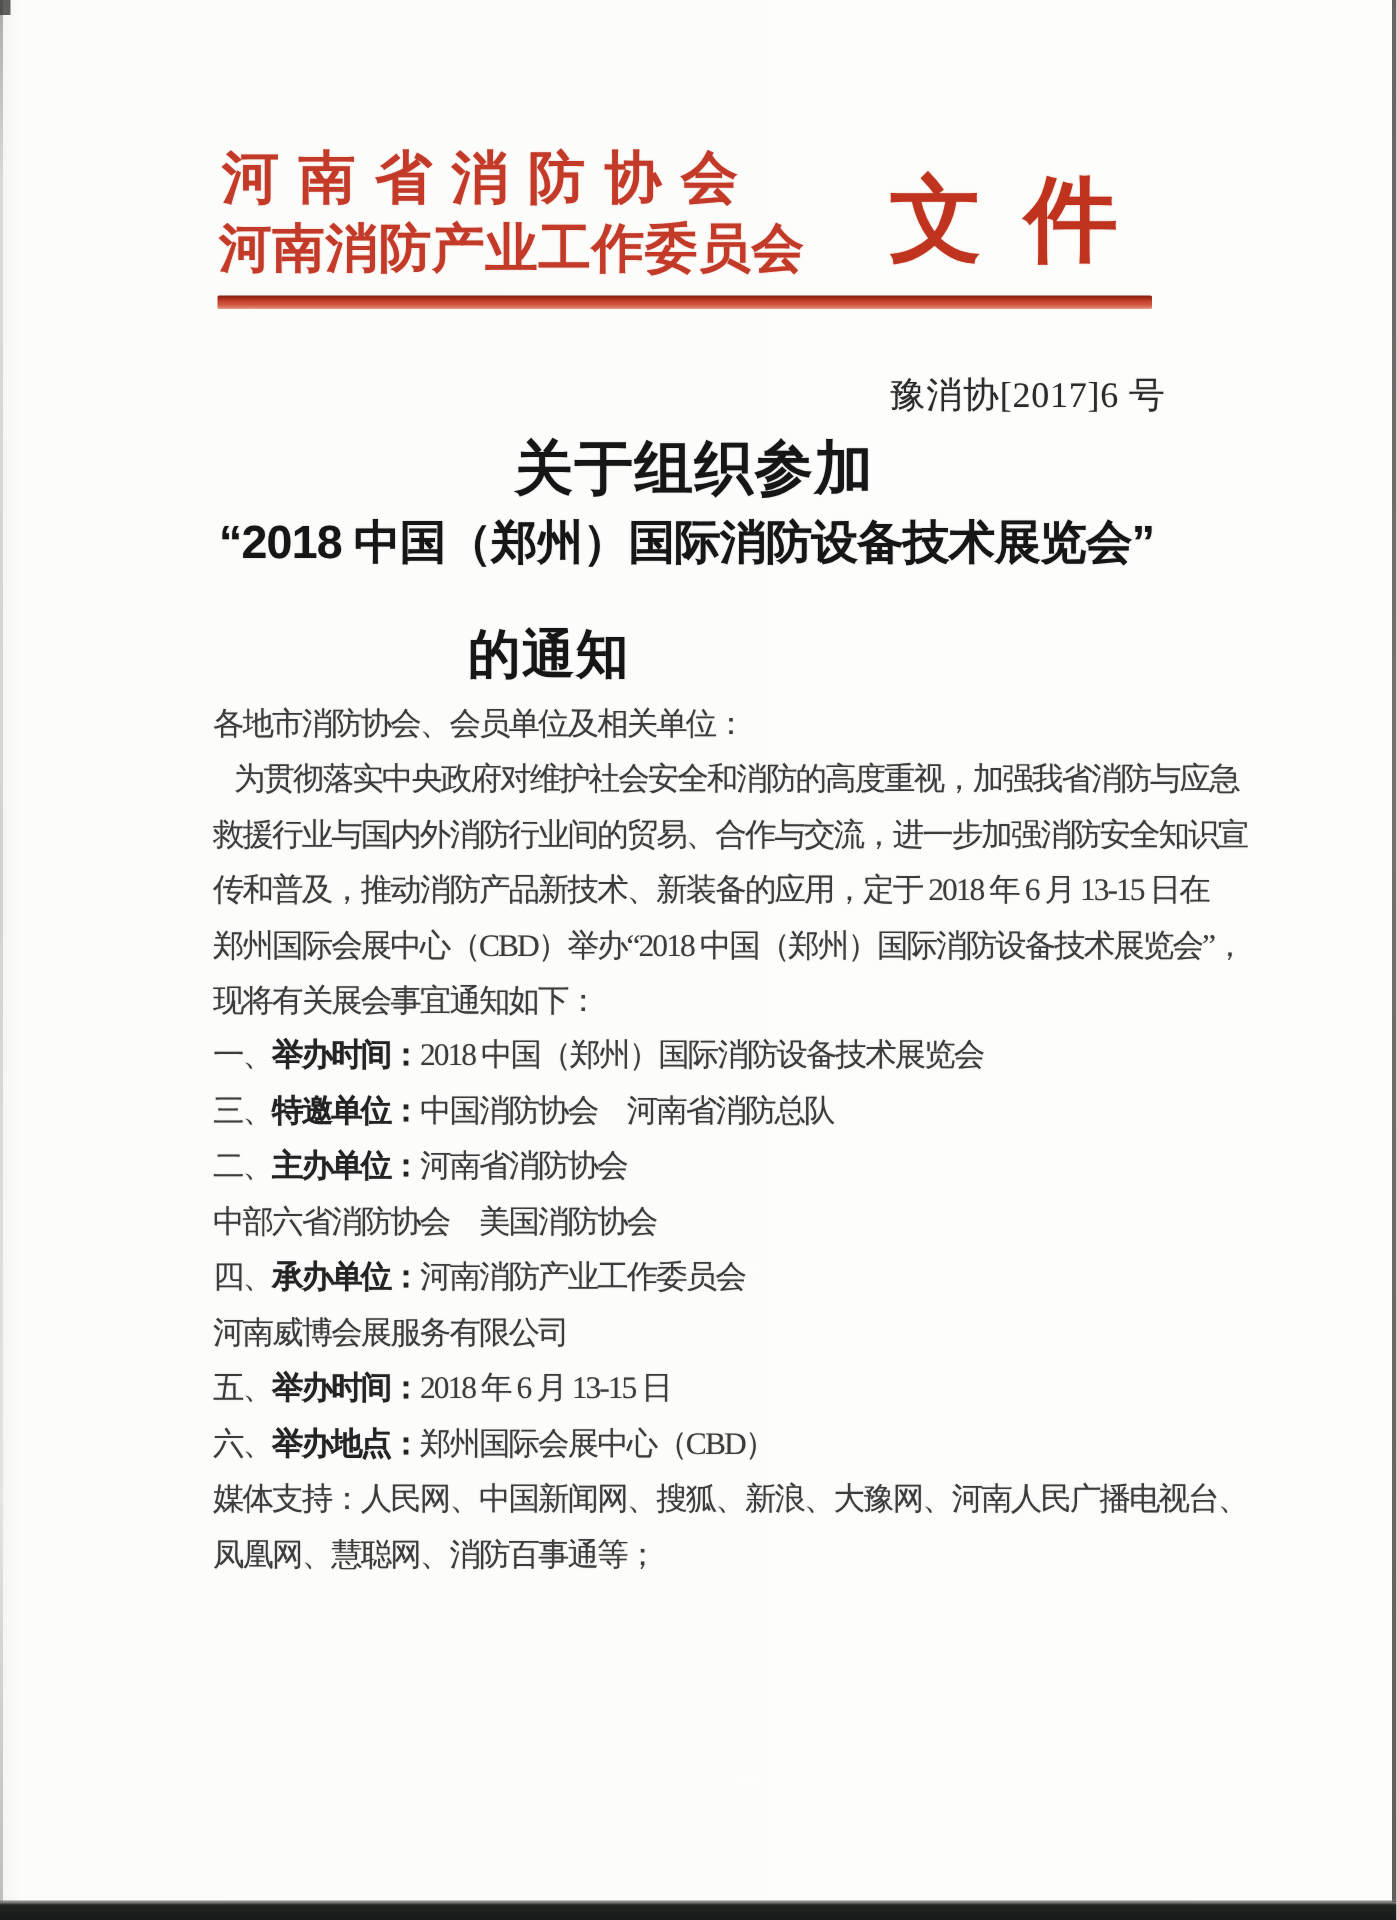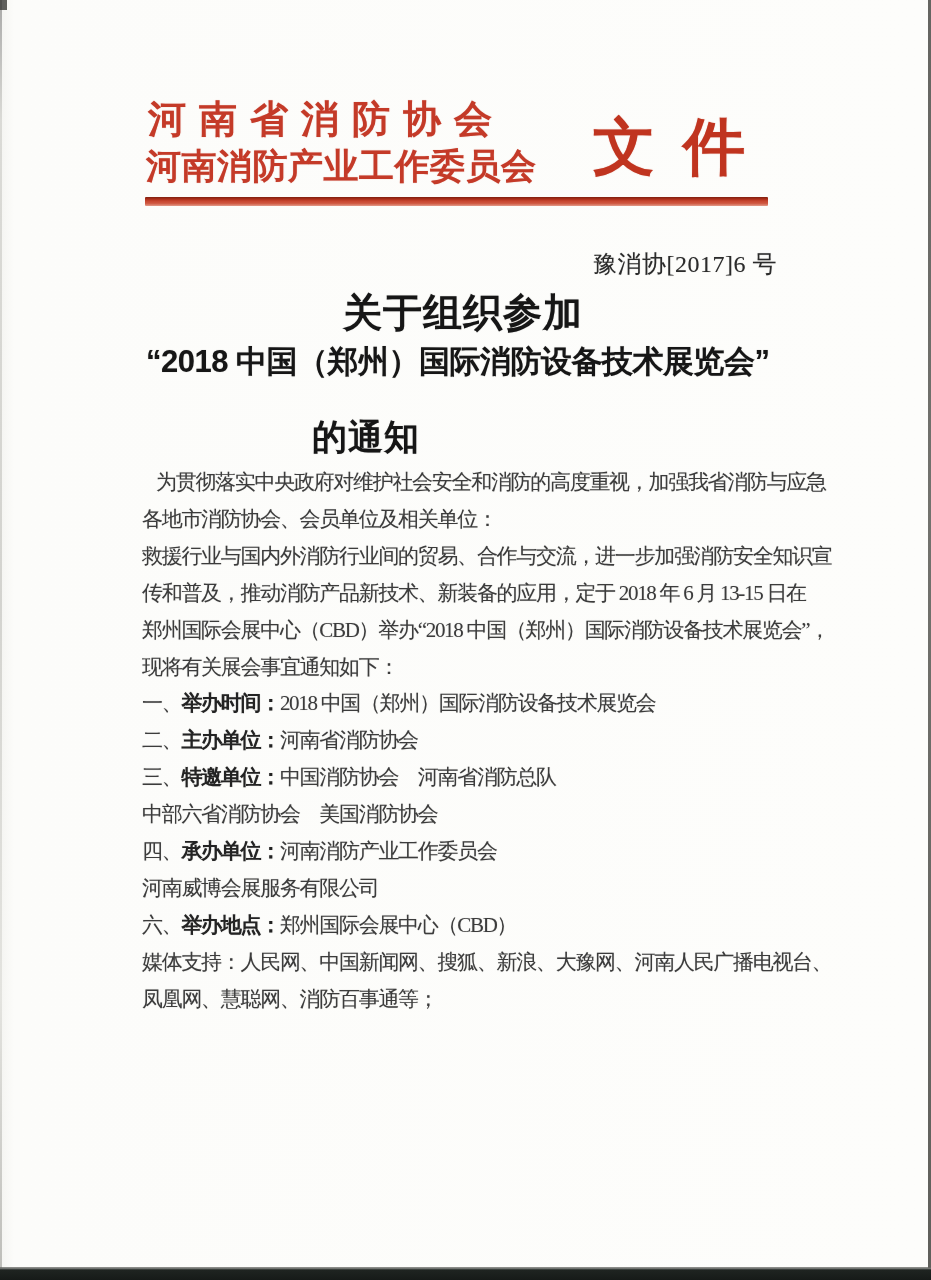--- a/index.html
+++ b/index.html
@@ -98,38 +98,39 @@
   <div class="doc-type">文件</div>
   <div class="red-rule"></div>
 
   <div class="doc-number">豫消协[2017]6 号</div>
 
   <div class="title-line title-1">关于组织参加</div>
   <div class="title-line title-2">“2018 中国（郑州）国际消防设备技术展览会”</div>
   <div class="title-line title-3">的通知</div>
 
   <div class="body-block">
+    <div class="bline">各地市消防协会、会员单位及相关单位：</div>
+
     <div class="bline indent1">为贯彻落实中央政府对维护社会安全和消防的高度重视，加强我省消防与应急</div>
-
-    <div class="bline">各地市消防协会、会员单位及相关单位：</div>
     <div class="bline">救援行业与国内外消防行业间的贸易、合作与交流，进一步加强消防安全知识宣</div>
     <div class="bline">传和普及，推动消防产品新技术、新装备的应用，定于 2018 年 6 月 13-15 日在</div>
     <div class="bline">郑州国际会展中心（CBD）举办“2018 中国（郑州）国际消防设备技术展览会”，</div>
     <div class="bline">现将有关展会事宜通知如下：</div>
 
     <div class="bline"><span class="bnum">一、</span><span class="blabel">举办时间：</span><span>2018 中国（郑州）国际消防设备技术展览会</span></div>
 
+    <div class="bline"><span class="bnum">三、</span><span class="blabel">特邀单位：</span><span>中国消防协会　河南省消防总队</span></div>
+
     <div class="bline"><span class="bnum">二、</span><span class="blabel">主办单位：</span><span>河南省消防协会</span></div>
-
-    <div class="bline"><span class="bnum">三、</span><span class="blabel">特邀单位：</span><span>中国消防协会　河南省消防总队</span></div>
     <div class="bline cont">中部六省消防协会　美国消防协会</div>
 
     <div class="bline"><span class="bnum">四、</span><span class="blabel">承办单位：</span><span>河南消防产业工作委员会</span></div>
     <div class="bline cont">河南威博会展服务有限公司</div>
 
+    <div class="bline"><span class="bnum">五、</span><span class="blabel">举办时间：</span><span>2018 年 6 月 13-15 日</span></div>
 
     <div class="bline"><span class="bnum">六、</span><span class="blabel">举办地点：</span><span>郑州国际会展中心（CBD）</span></div>
 
 
     <div class="bline">媒体支持：人民网、中国新闻网、搜狐、新浪、大豫网、河南人民广播电视台、</div>
     <div class="bline">凤凰网、慧聪网、消防百事通等；</div>
   </div>
 
   <div class="edge-left"></div>
   <div class="edge-left-nick"></div>

